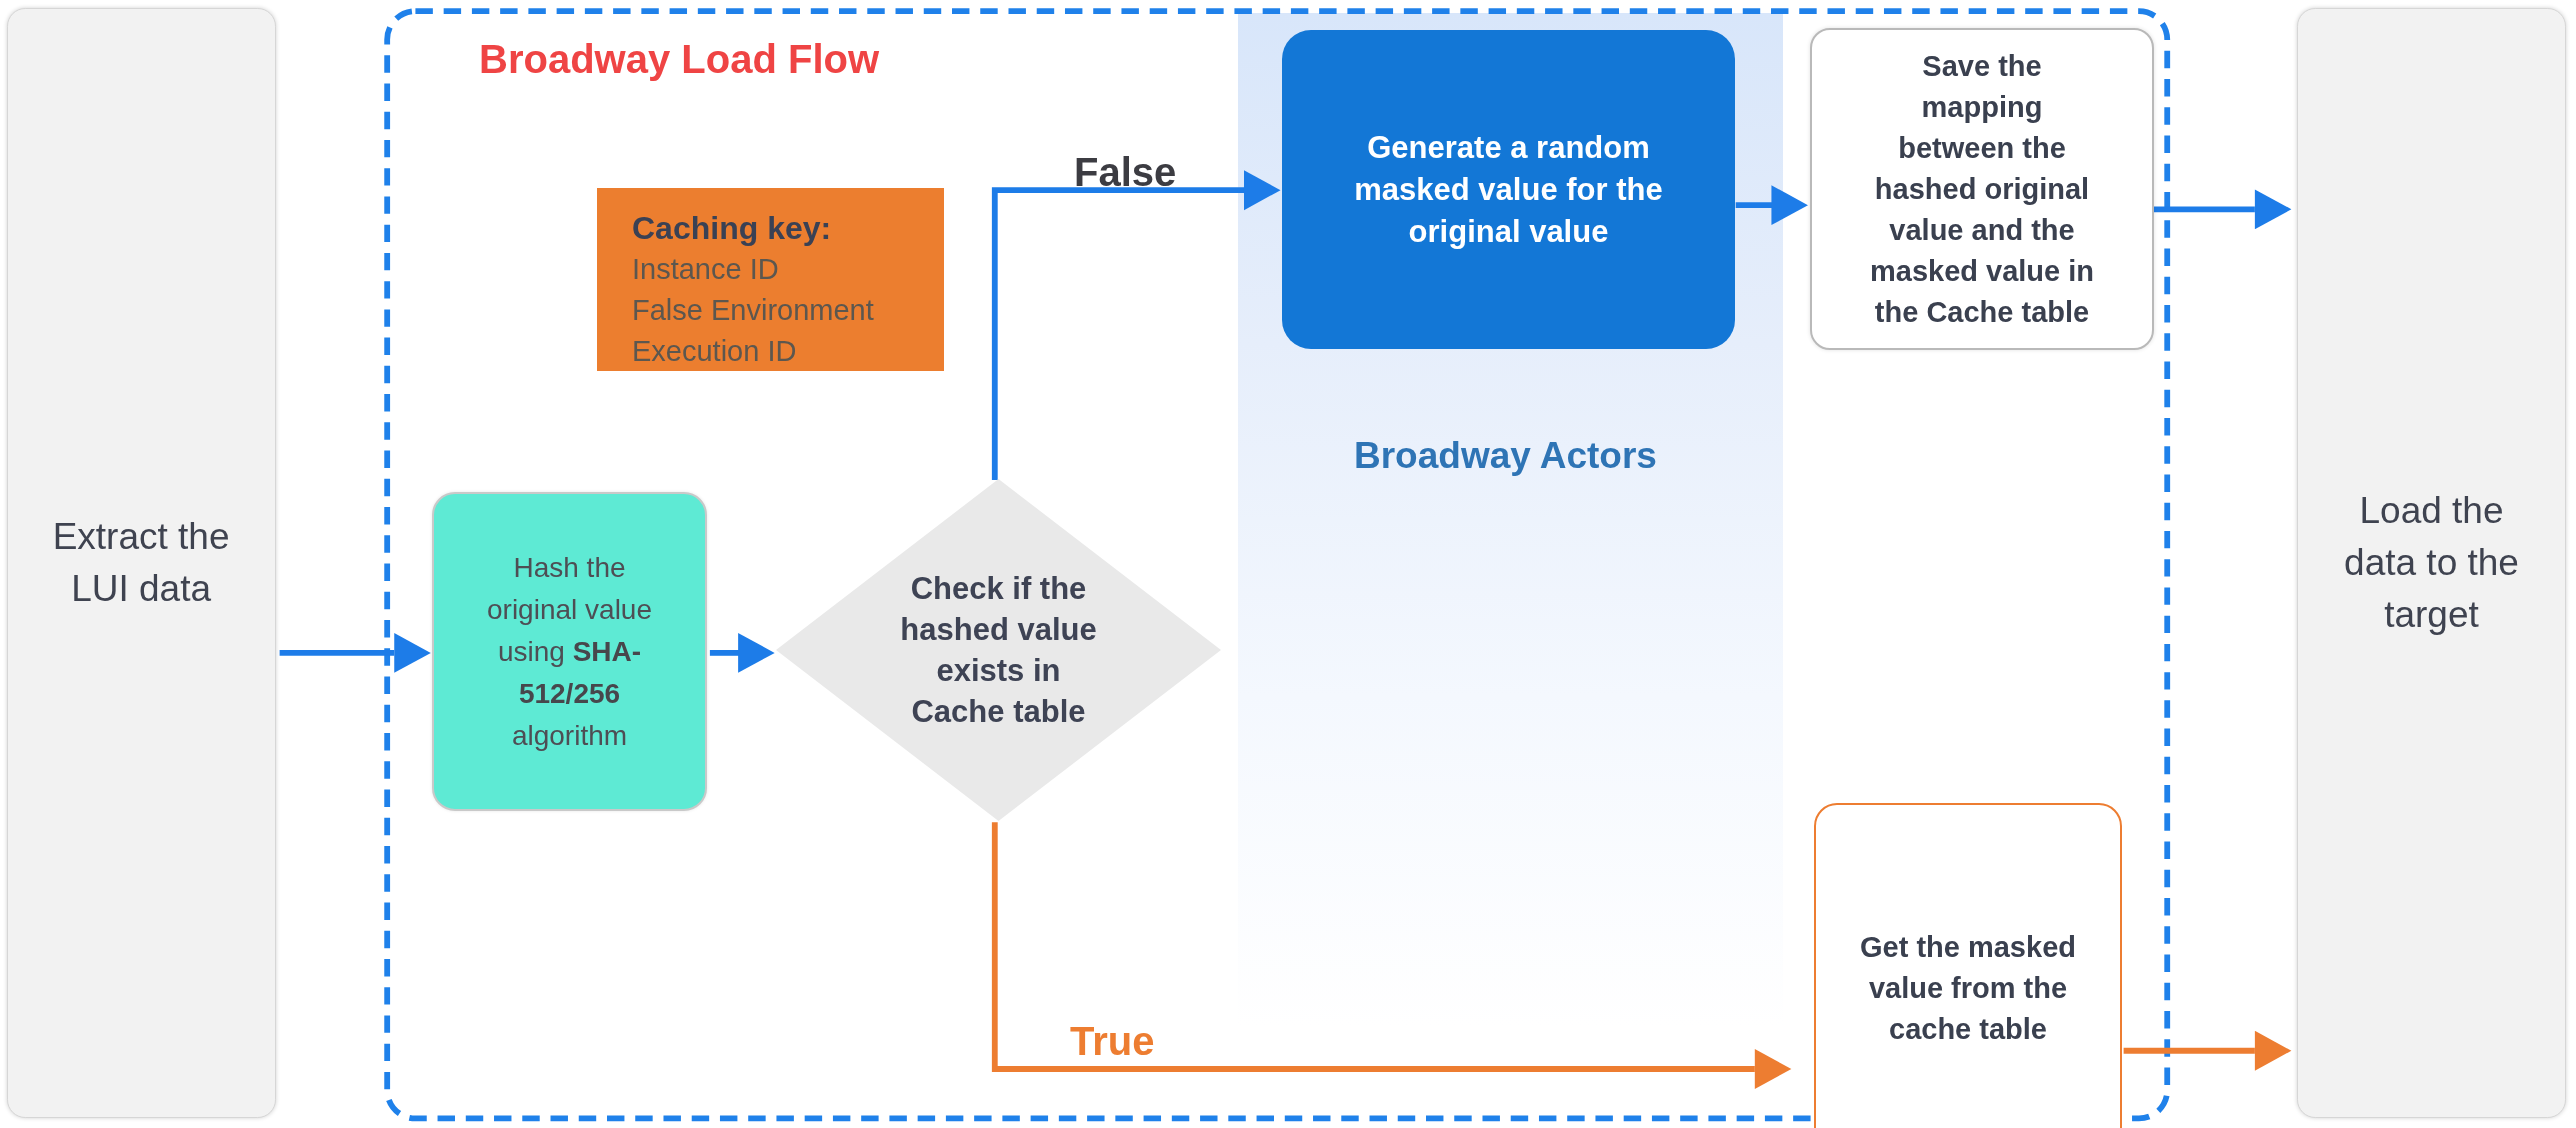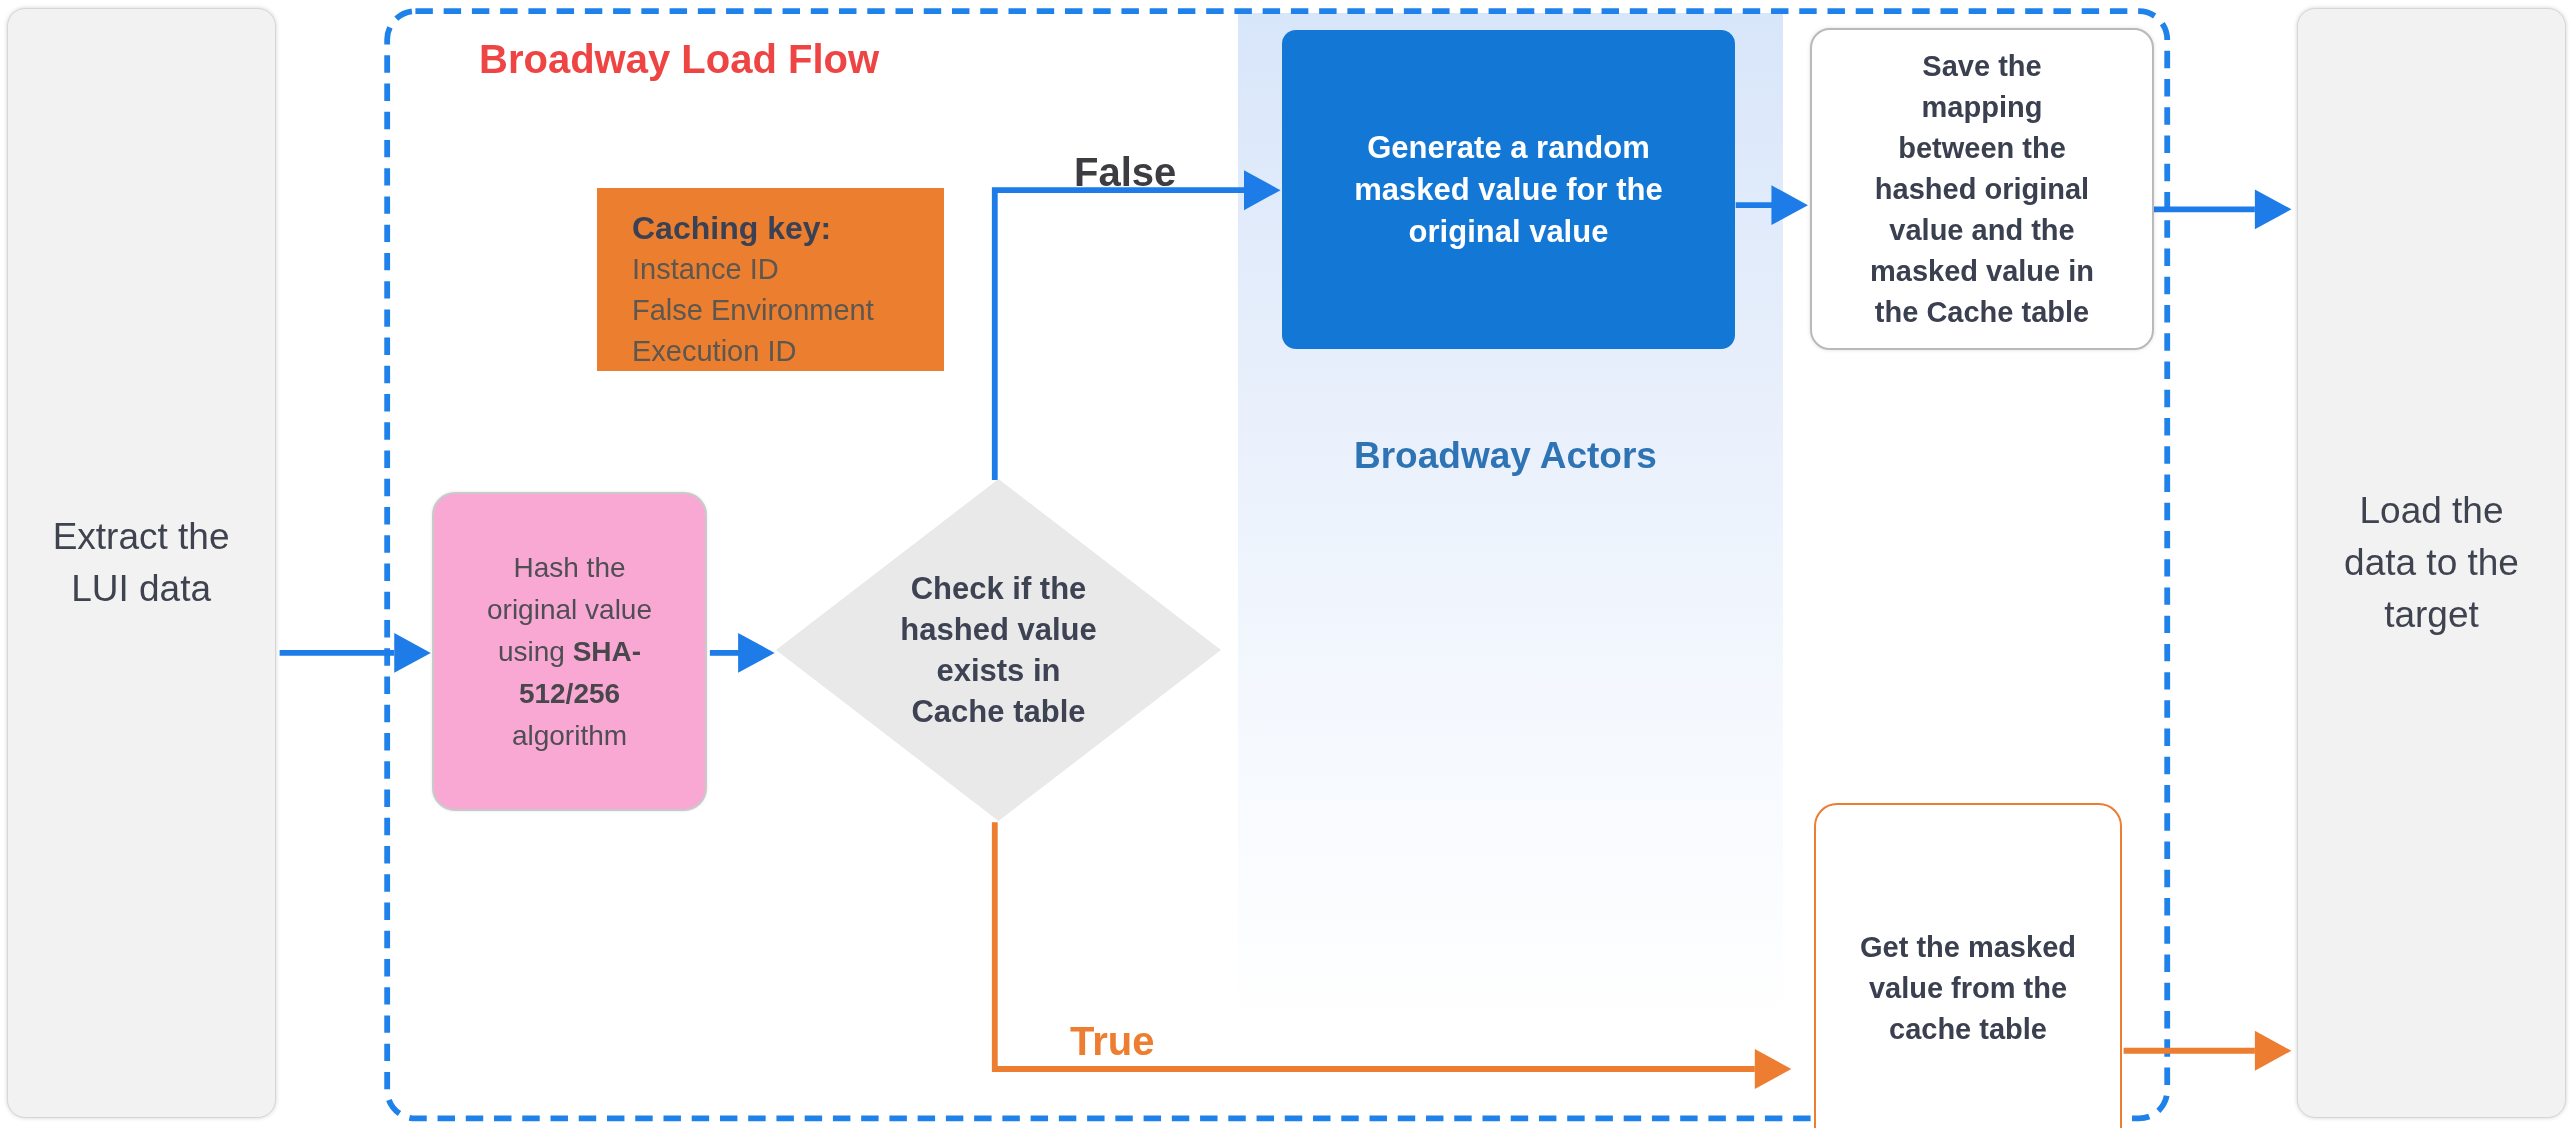--- a/index.html
+++ b/index.html
@@ -40,34 +40,34 @@
     background:#ec7e2f;box-sizing:border-box;padding:20px 8.3px 0 35px;
   }
   .note .hdr{font-size:32px;font-weight:bold;color:#3a4154;line-height:41px;}
   .note .itm{font-size:29px;color:#5c574f;line-height:41px;}
 
   
   .node{position:absolute;z-index:4;box-sizing:border-box;
     display:flex;align-items:center;justify-content:center;text-align:center;}
   .node-hash{
     left:432px;top:492px;width:275px;height:319px;
-    background:#f9a8d4;border:2.5px solid #c9c9c9;border-radius:23px;
+    background:#5eead4;border:2.5px solid #c9c9c9;border-radius:23px;
     font-size:28px;line-height:42px;color:#4e4e54;
     box-shadow:0 0 3.3px rgba(0,0,0,0.10);
   }
   .node-hash b{color:#47474c;}
   .diamond{
     left:776px;top:479px;width:445px;height:342px;
     background:#e9e9e9;
     clip-path:polygon(50% 0,100% 50%,50% 100%,0 50%);
     font-size:31px;font-weight:bold;line-height:41px;color:#3e4354;
   }
   .node-generate{
     left:1282px;top:30px;width:453px;height:319px;
-    background:#1377d6;border-radius:14px;
+    background:#1377d6;border-radius:29px;
     font-size:31px;font-weight:bold;line-height:42px;color:#ffffff;
   }
   .node-save{
     left:1810px;top:28px;width:344px;height:322px;
     background:#ffffff;border:2.5px solid #b9b9b9;border-radius:20px;
     font-size:29px;font-weight:bold;line-height:41px;color:#3a404f;
     box-shadow:0 0 4.2px rgba(0,0,0,0.12);
   }
   .node-get{
     left:1814px;top:803px;width:308px;height:371px;

